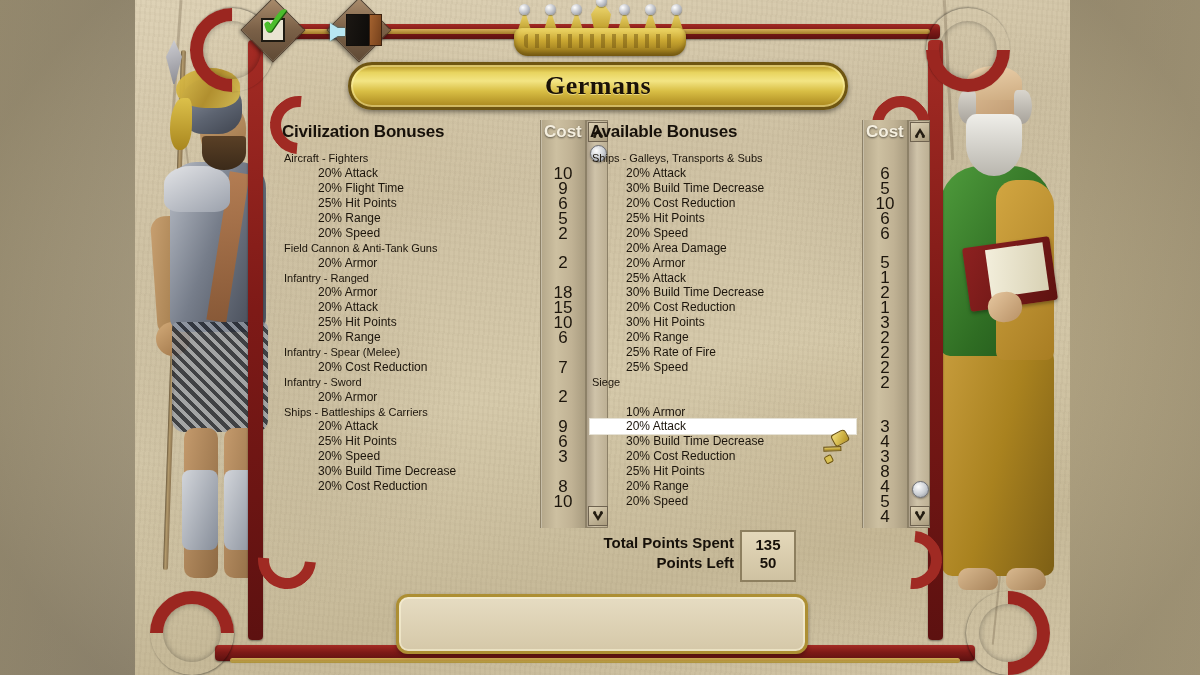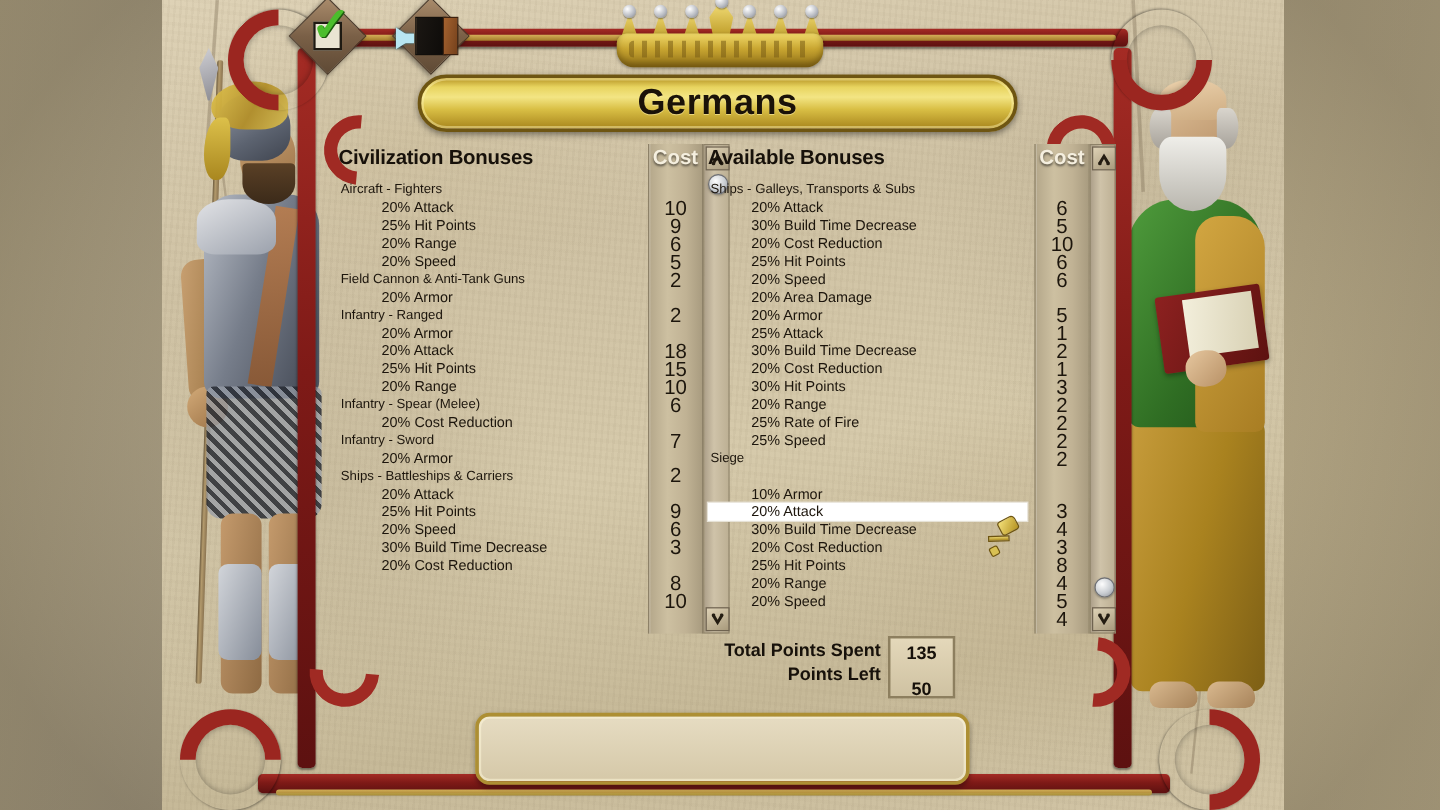--- a/index.html
+++ b/index.html
@@ -188,22 +188,22 @@
   
   #title-plaque {
     position:absolute; left:348px; top:62px; width:500px; height:48px;
     background:linear-gradient(180deg,#b59324 0%,#e8d45f 18%,#f3e584 38%,#d9bf45 62%,#a9861d 100%);
     border-radius:24px;
     border:3px solid #6e5512;
     box-shadow:inset 0 0 0 2px rgba(255,245,180,.45), 0 2px 5px rgba(0,0,0,.45);
     display:flex; align-items:center; justify-content:center;
   }
   #title-text {
-    font-family:Liberation Sans, sans-serif;
-    font-size:30px; font-weight:bold; color:#1a1208;
+    font-family:Liberation Serif, serif;
+    font-size:26px; font-weight:bold; color:#1a1208;
     text-shadow:0 1px 0 rgba(255,240,170,.6);
     letter-spacing:.5px;
   }
 
   
   #content {
     position:absolute; left:272px; top:122px; width:646px; height:460px;
   }
 
   .panel-col { position:absolute; top:0; }
@@ -299,21 +299,21 @@
   .tot-box {
     position:absolute; left:186px; top:-4px; width:56px; height:52px;
     background:linear-gradient(180deg,#e4d8ba,#cfc2a2);
     border:2px solid #8d7f5f;
   }
   .tot-val {
     position:absolute; left:186px; width:56px; text-align:center;
     font-size:15px; font-weight:bold; color:#17110a;
   }
   #tot-spent-val { top:2px; }
-  #tot-left-val  { top:32px; }
+  #tot-left-val  { top:20px; }
 
   
   #bottom-bar {
     position:absolute; left:396px; top:594px; width:412px; height:60px;
     background:linear-gradient(180deg,#e6dcc2,#d5c8a8);
     border:3px solid #ad8f33;
     border-radius:12px;
     box-shadow:inset 0 0 0 2px rgba(255,250,220,.5), 0 2px 4px rgba(0,0,0,.35);
   }
   .diamond-btn {
@@ -515,20 +515,21 @@
     </div>
 
     <div class="cost-head" id="cost-head-left">Cost</div>
     <div class="cost-head" id="cost-head-right">Cost</div>
 
     <div class="panel-col" id="col-left">
       <div class="col-head">Civilization Bonuses</div>
       <div class="rows" id="rows-left">
           <div class="row group">Aircraft - Fighters</div>
           <div class="row item">20% Attack</div>
+          <div class="row item">20% Flight Time</div>
           <div class="row item">25% Hit Points</div>
           <div class="row item">20% Range</div>
           <div class="row item">20% Speed</div>
           <div class="row group">Field Cannon &amp; Anti-Tank Guns</div>
           <div class="row item">20% Armor</div>
           <div class="row group">Infantry - Ranged</div>
           <div class="row item">20% Armor</div>
           <div class="row item">20% Attack</div>
           <div class="row item">25% Hit Points</div>
           <div class="row item">20% Range</div>

